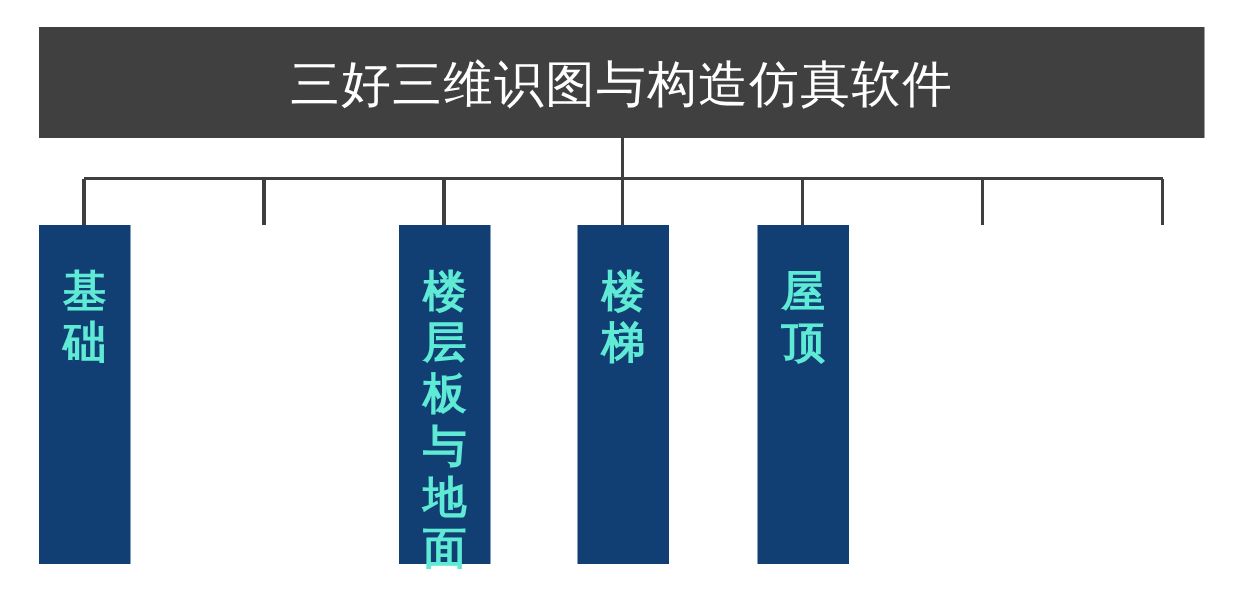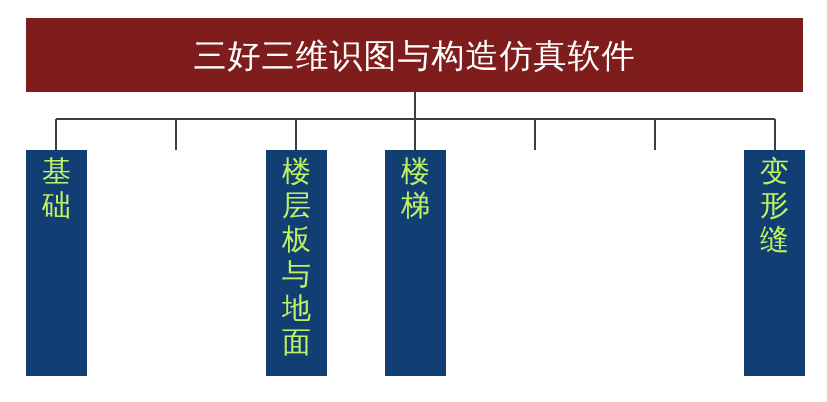--- a/index.html
+++ b/index.html
@@ -19,21 +19,21 @@
     height: 402px;
   }
 
   
   .title-bar {
     position: absolute;
     left: 26px;
     top: 18px;
     width: 777px;
     height: 74px;
-    background: #7f1d1d;
+    background: #404040;
     display: flex;
     align-items: center;
     justify-content: center;
     box-sizing: border-box;
   }
   .title-text {
     color: #ffffff;
     font-size: 33px;
     line-height: 1;
     letter-spacing: 1px;
@@ -56,29 +56,29 @@
     position: absolute;
     top: 150px;
     width: 61px;
     height: 226px;
     background: #113f73;
     box-sizing: border-box;
     display: flex;
     justify-content: center;
   }
   .box-label {
-    color: #bef264;
+    color: #5eead4;
     font-size: 29px;
     line-height: 1.18;
-    margin-top: 4px;
+    margin-top: 28px;
     width: 32px;
     text-align: center;
     word-break: break-all;
     white-space: normal;
-    font-weight: 400;
+    font-weight: 700;
   }
 </style>
 </head>
 <body>
 
 <div id="diagram">
 
   <div class="title-bar">
     <span class="title-text">三好三维识图与构造仿真软件</span>
   </div>
@@ -102,17 +102,17 @@
 
   <div class="box" style="left:26px;">
     <span class="box-label">基础</span>
   </div>
   <div class="box" style="left:266px;">
     <span class="box-label">楼层板与地面</span>
   </div>
   <div class="box" style="left:385px;">
     <span class="box-label">楼梯</span>
   </div>
-  <div class="box" style="left:744px;">
-    <span class="box-label">变形缝</span>
+  <div class="box" style="left:505px;">
+    <span class="box-label">屋顶</span>
   </div>
 
 </div>
 
 </body></html>

